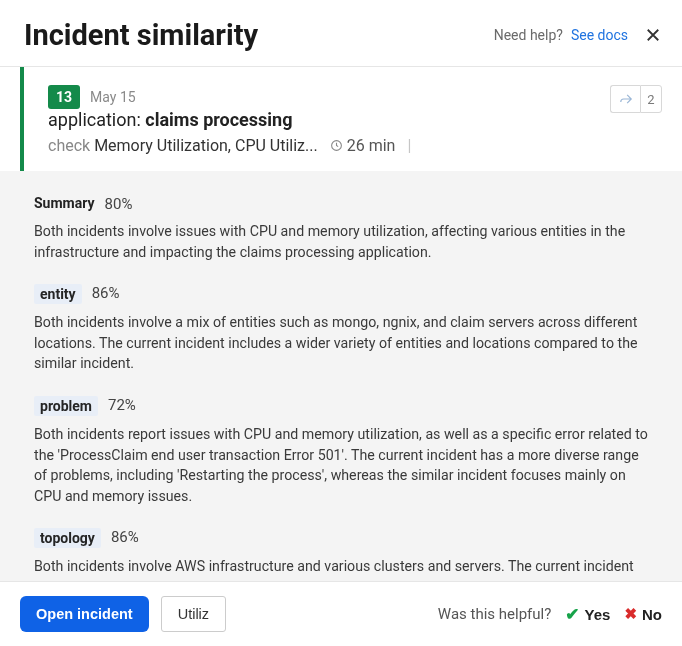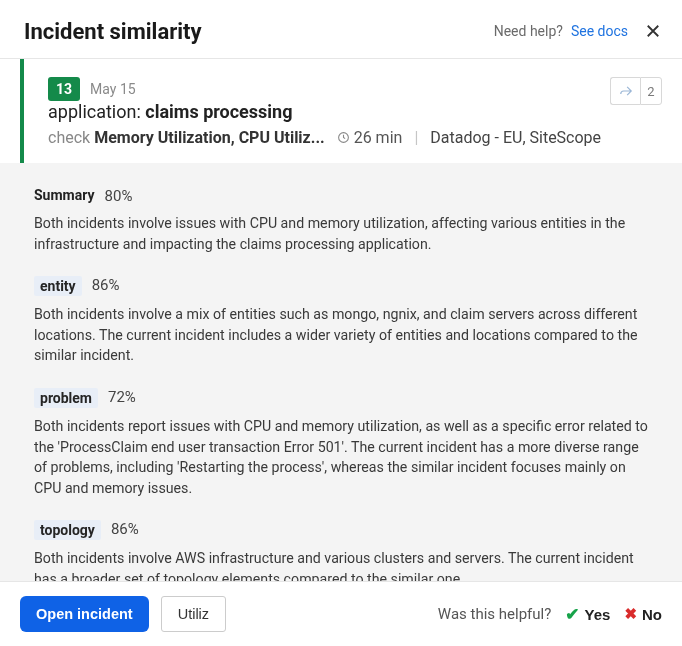--- a/index.html
+++ b/index.html
@@ -16,21 +16,21 @@
   }
   
   .header {
     display: flex;
     align-items: center;
     justify-content: space-between;
     padding: 18px 20px 14px 24px;
     border-bottom: 1px solid #e6e6e6;
   }
   .title {
-    font-size: 22px;
+    font-size: 29px;
     font-weight: 700;
     color: #1a1a1a;
   }
   .header-right {
     display: flex;
     align-items: center;
     gap: 8px;
   }
   .need-help { color: #6a6a6a; font-size: 14px; }
   .docs-link { color: #1f73e0; font-size: 14px; cursor: pointer; }
@@ -69,21 +69,21 @@
   .card-title {
     font-size: 18px; margin-bottom: 6px; color: #222;
   }
   .card-title .label { font-weight: 400; }
   .card-title .value { font-weight: 700; }
   .card-sub {
     font-size: 16px; color: #444;
     display: flex; align-items: center; gap: 12px; flex-wrap: nowrap;
   }
   .card-sub .check { color: #888; }
-  .card-sub .metrics { color: #333; white-space: nowrap; overflow: hidden; text-overflow: ellipsis; max-width: 260px; font-weight: bold; }
+  .card-sub .metrics { color: #333; white-space: nowrap; overflow: hidden; text-overflow: ellipsis; max-width: 260px; }
   .card-sub .duration { color: #555; display:flex; align-items:center; gap:4px; white-space: nowrap;}
   .card-sub .clock { width:13px; height:13px; }
   .card-sub .divider { color: #c6c6c6; }
   .card-sub .sources { color: #444; white-space: nowrap;}
   
   .body {
     flex: 1; background: #f4f4f4; overflow: hidden; position: relative;
   }
   .scroll {
     height: 100%; overflow-y: scroll; padding: 24px 30px 24px 34px;
@@ -170,21 +170,20 @@
       <span class="metrics">Memory Utilization, CPU Utiliz...</span>
     </span>
     <span class="duration">
       <svg class="clock" viewBox="0 0 24 24" fill="none" stroke="#888" stroke-width="2">
           <circle cx="12" cy="12" r="9"></circle>
           <path d="M12 7v5l3 2"></path>
         </svg>
       <span>26 min</span>
     </span>
     <span class="divider">|</span>
-    <span class="sources">Datadog - EU, SiteScope</span>
   </div>
 </div>
 
 <div class="body">
   <div class="scroll" id="sections-container">
       <div class="section">
         <div class="section-head">
           <span class="label-plain">Summary</span>
           <span class="pct">80%</span>
         </div>

